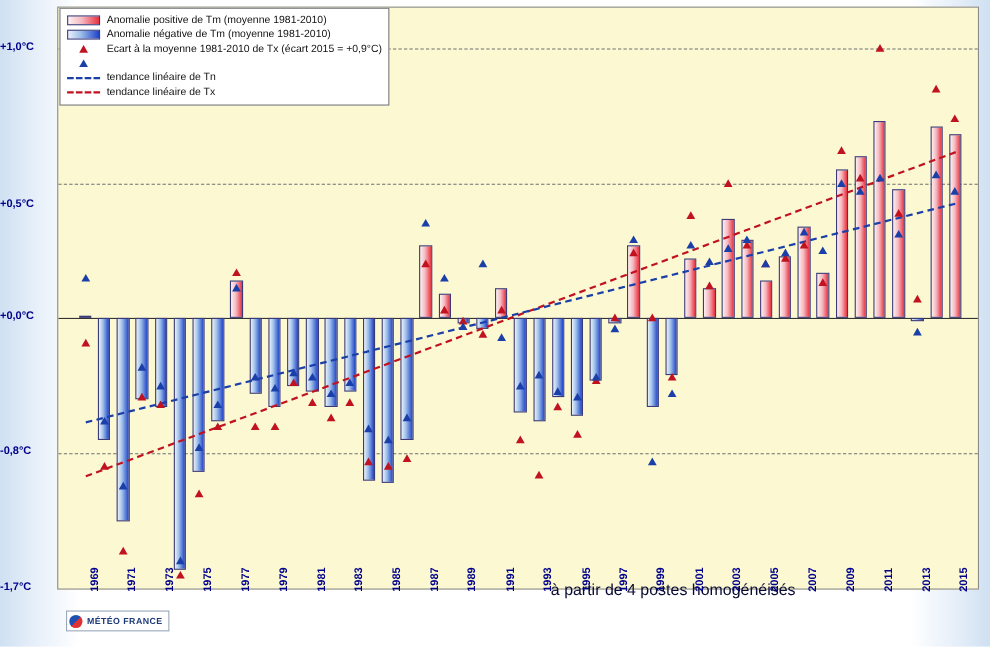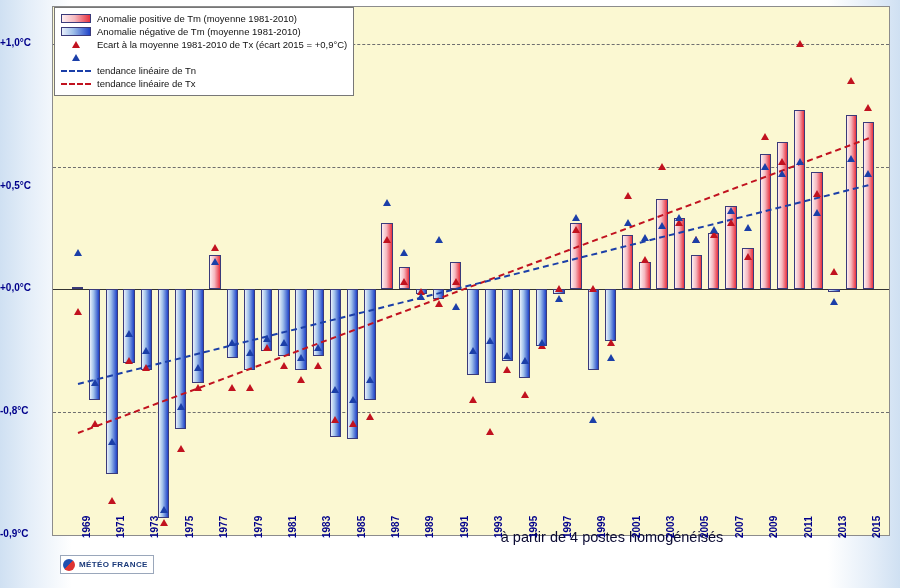--- a/index.html
+++ b/index.html
@@ -387,21 +387,21 @@
 
   <div id="logo">
     <span class="mark"></span>
     <span class="txt">MÉTÉO FRANCE</span>
   </div>
 
 <div class="ylabel" style="top: 36.8372px;">+1,0°C</div>
     <div class="ylabel" style="top: 159.628px; margin-top: 20px;">+0,5°C</div>
     <div class="ylabel" style="top: 282.419px;">+0,0°C</div>
     <div class="ylabel" style="top: 405.209px;">-0,8°C</div>
-    <div class="ylabel" style="top: 528px;">-0,9°C</div>
+    <div class="ylabel" style="top: 528px;">-1,7°C</div>
     <div class="xlabel" style="left: 80.5957px; top: 538px;">1969</div>
     <div class="xlabel" style="left: 114.979px; top: 538px;">1971</div>
     <div class="xlabel" style="left: 149.362px; top: 538px;">1973</div>
     <div class="xlabel" style="left: 183.745px; top: 538px;">1975</div>
     <div class="xlabel" style="left: 218.128px; top: 538px;">1977</div>
     <div class="xlabel" style="left: 252.511px; top: 538px;">1979</div>
     <div class="xlabel" style="left: 286.894px; top: 538px;">1981</div>
     <div class="xlabel" style="left: 321.277px; top: 538px;">1983</div>
     <div class="xlabel" style="left: 355.66px; top: 538px;">1985</div>
     <div class="xlabel" style="left: 390.043px; top: 538px;">1987</div>

